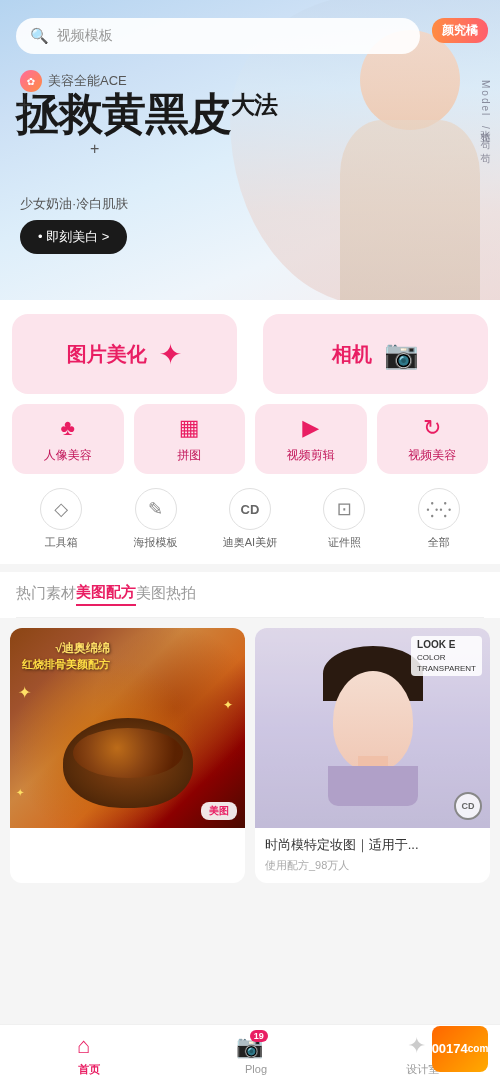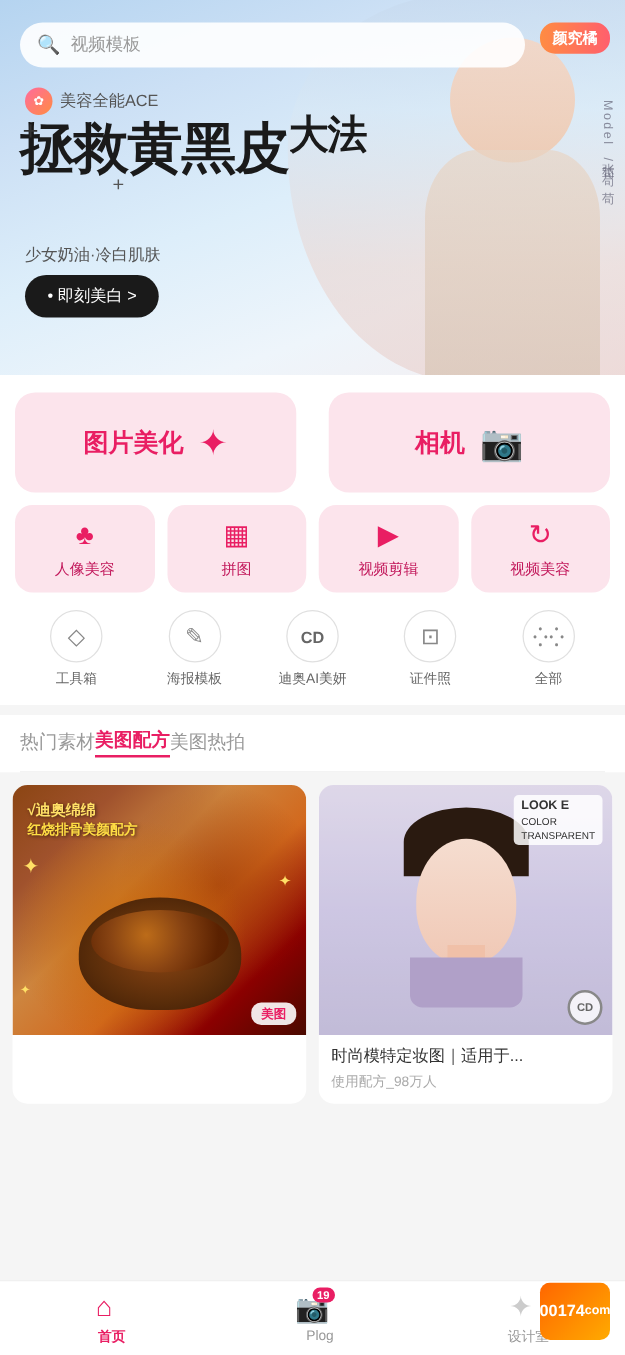--- a/index.html
+++ b/index.html
@@ -417,21 +417,21 @@
   <div class="banner-vip-badge">
     <span>颜究橘</span>
   </div>
 
   <div class="banner-brand">
     <div class="banner-brand-logo">✿</div>
     <span class="banner-brand-name">美容全能ACE</span>
   </div>
 
   <div class="banner-title">
-    <span>拯救黄黑皮</span><span style="font-size:32px;vertical-align:super;">大法</span>
+    <span>拯救黄黑皮</span><span style="font-size:24px;vertical-align:super;">大法</span>
   </div>
 
   <div class="banner-subtitle">少女奶油·冷白肌肤</div>
 
   <div class="banner-btn">
     <span>• 即刻美白 &gt;</span>
   </div>
 
   <div class="banner-side-text">Model 张苟/苟、苟</div>
 
@@ -512,21 +512,21 @@
 <div class="content-grid">
 
   <div class="content-card">
     <div class="content-card-img food-bg">
       <div class="food-overlay"></div>
 
       <div style="position:absolute;bottom:20px;left:50%;transform:translateX(-50%);width:130px;height:90px;background:radial-gradient(ellipse at center, #8B4513 0%, #5a2d0a 60%, #3a1a05 100%);border-radius:50% 50% 45% 45%;overflow:hidden;">
         <div style="position:absolute;top:10px;left:10px;right:10px;height:50px;background:radial-gradient(circle at 40% 40%, #c4711a 0%, #8B4513 40%, #5a2000 80%);border-radius:50%;opacity:0.9;"></div>
       </div>
       <div class="food-text-overlay">
-        <div style="font-size:12px;">√迪奥绵绵</div>
+        <div style="font-size:12px;text-align:right;">√迪奥绵绵</div>
         <div style="font-size:11px;color:#ffdd44;">红烧排骨美颜配方</div>
       </div>
 
       <div class="food-star" style="top:55px;left:8px;font-size:16px;">✦</div>
       <div class="food-star" style="top:70px;right:12px;font-size:12px;">✦</div>
       <div class="food-star" style="bottom:30px;left:6px;font-size:10px;">✦</div>
       <div class="food-badge">美图</div>
     </div>
   </div>
 

